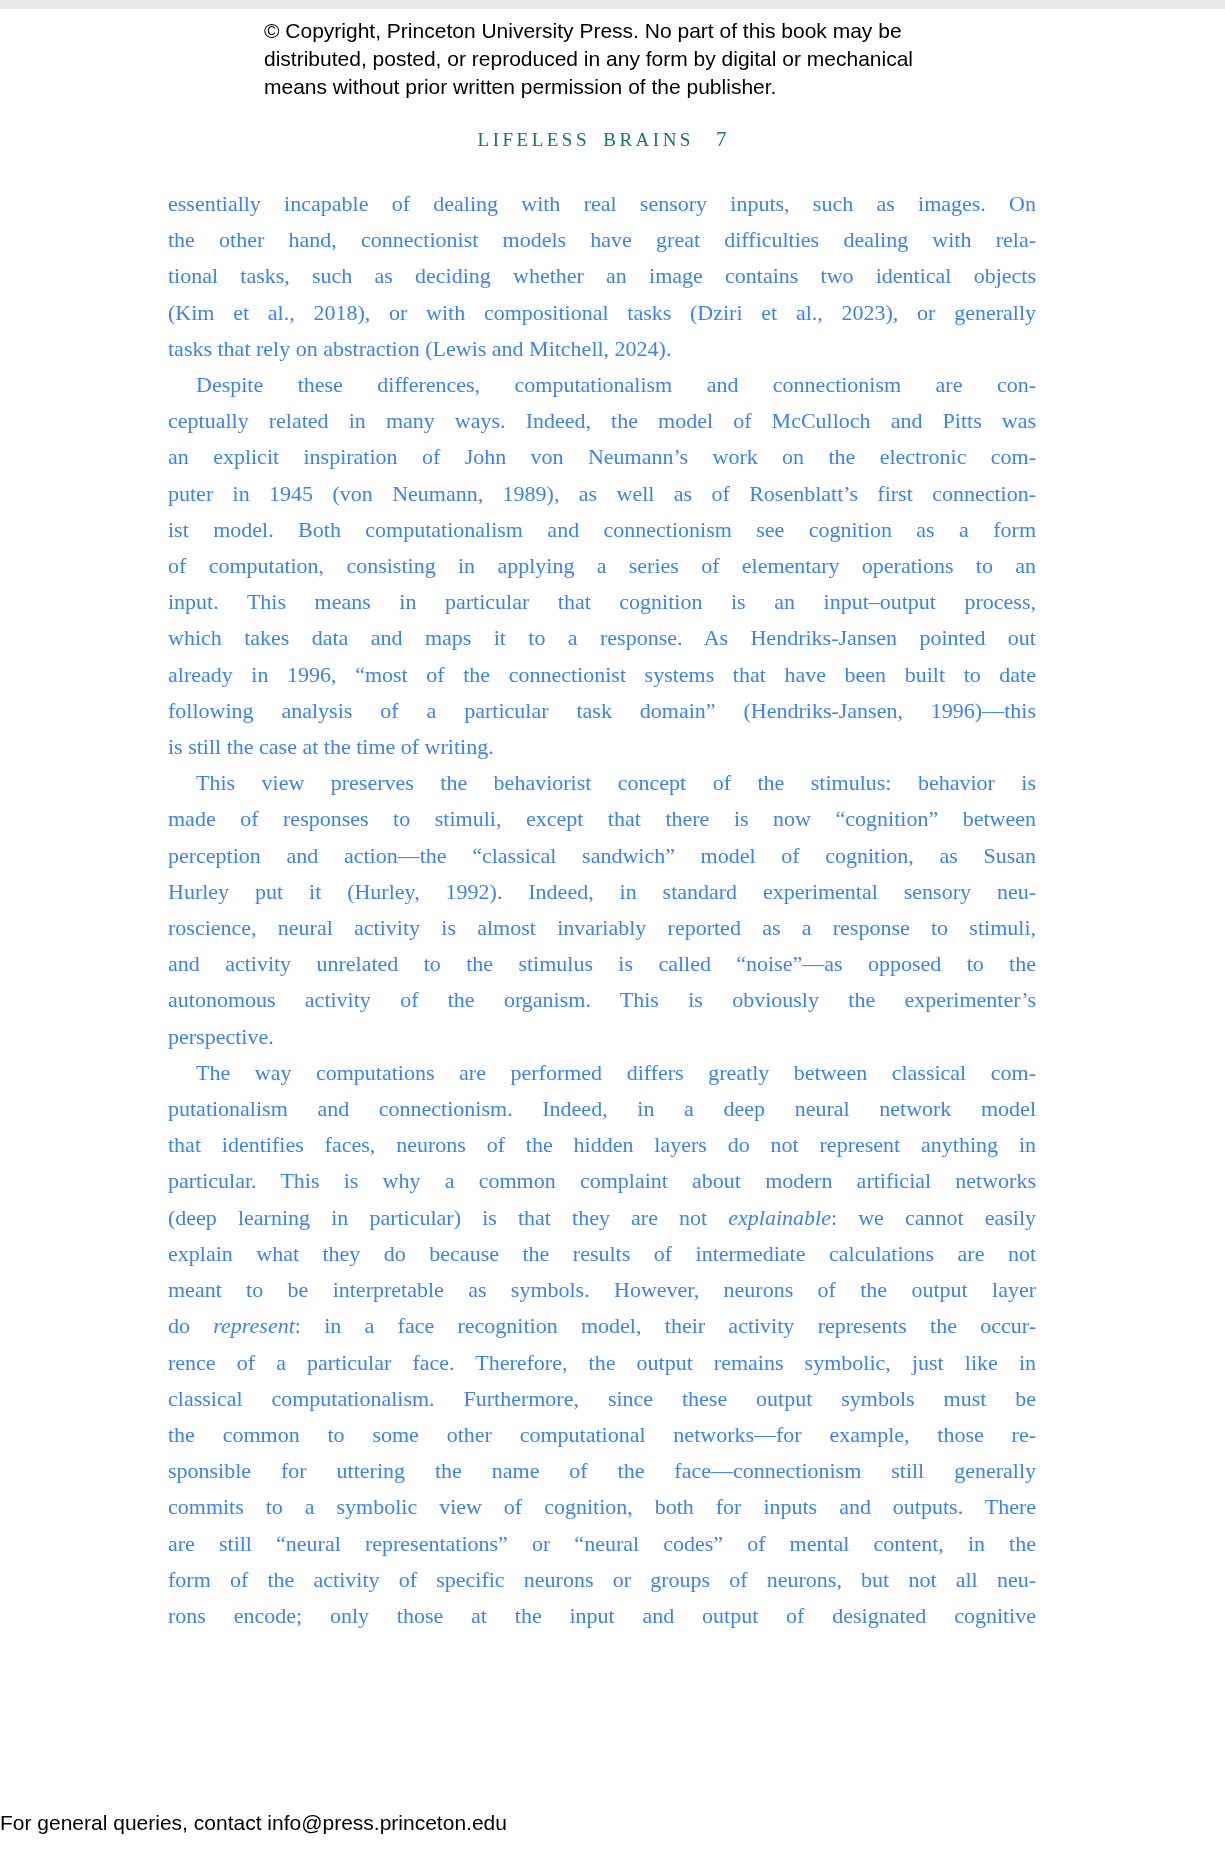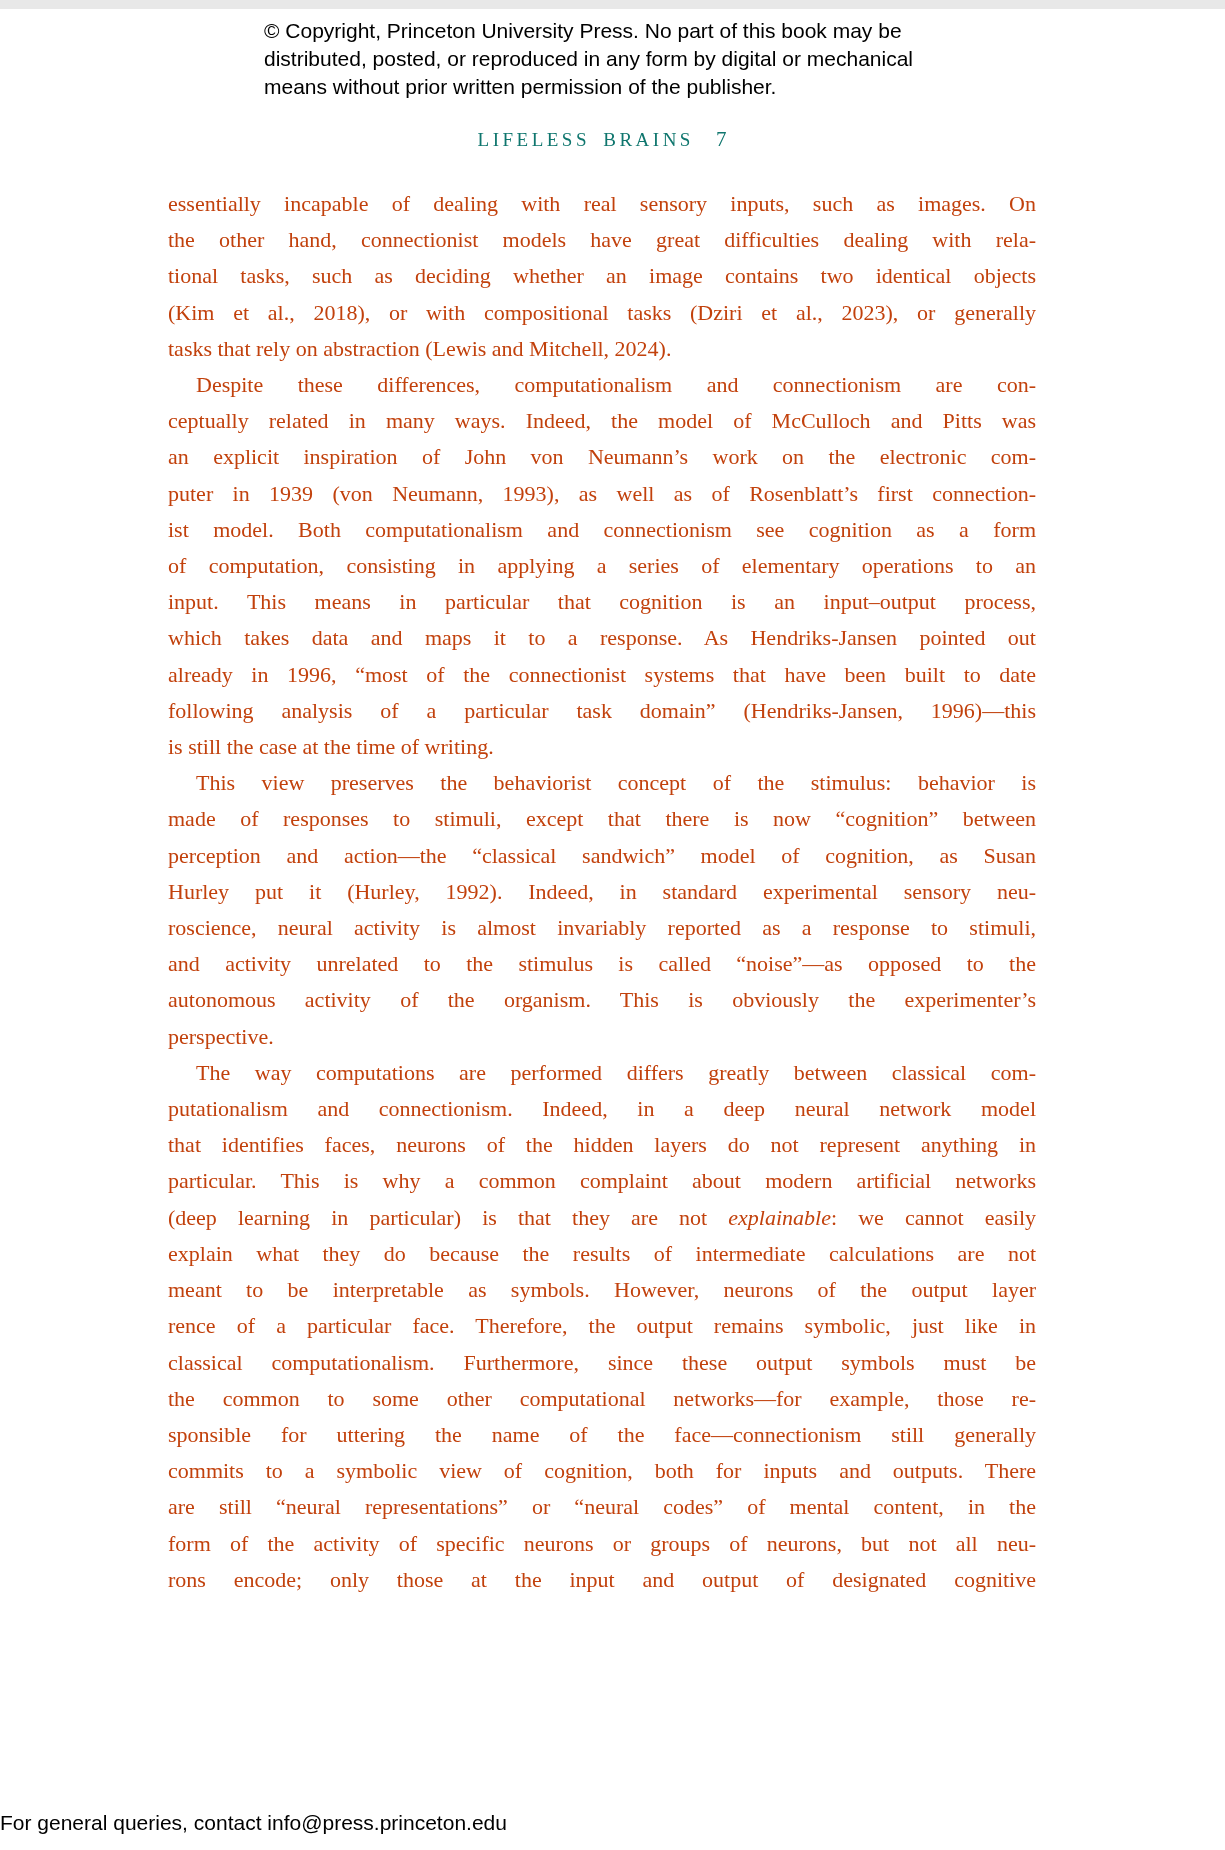--- a/index.html
+++ b/index.html
@@ -39,21 +39,21 @@
     letter-spacing: 0;
     font-size: 21px;
   }
   .body-text {
     position: absolute;
     left: 168px;
     top: 177px;
     width: 868px;
     font-size: 22px;
     line-height: 36.2px;
-    color: #c2410c;
+    color: #3b82f6;
   }
   .para { margin: 0; }
   .line {
     text-align: justify;
     text-align-last: justify;
   }
   .line.lastline { text-align-last: left; }
   .line.lastline.justified { text-align-last: justify; }
   .para.indent .line.firstline { text-indent: 28px; }
   .line i { font-style: italic; }
@@ -88,21 +88,21 @@
         <div class="line firstline">essentially incapable of dealing with real sensory inputs, such as images. On</div>
         <div class="line">the other hand, connectionist models have great difficulties dealing with rela-</div>
         <div class="line">tional tasks, such as deciding whether an image contains two identical objects</div>
         <div class="line">(Kim et al., 2018), or with compositional tasks (Dziri et al., 2023), or generally</div>
         <div class="line lastline">tasks that rely on abstraction (Lewis and Mitchell, 2024).</div>
       </div>
       <div class="para indent">
         <div class="line firstline">Despite these differences, computationalism and connectionism are con-</div>
         <div class="line">ceptually related in many ways. Indeed, the model of McCulloch and Pitts was</div>
         <div class="line">an explicit inspiration of John von Neumann’s work on the electronic com-</div>
-        <div class="line">puter in 1939 (von Neumann, 1993), as well as of Rosenblatt’s first connection-</div>
+        <div class="line">puter in 1945 (von Neumann, 1989), as well as of Rosenblatt’s first connection-</div>
         <div class="line">ist model. Both computationalism and connectionism see cognition as a form</div>
         <div class="line">of computation, consisting in applying a series of elementary operations to an</div>
         <div class="line">input. This means in particular that cognition is an input–output process,</div>
         <div class="line">which takes data and maps it to a response. As Hendriks-Jansen pointed out</div>
         <div class="line">already in 1996, “most of the connectionist systems that have been built to date</div>
         <div class="line">following analysis of a particular task domain” (Hendriks-Jansen, 1996)—this</div>
         <div class="line lastline">is still the case at the time of writing.</div>
       </div>
       <div class="para indent">
         <div class="line firstline">This view preserves the behaviorist concept of the stimulus: behavior is</div>
@@ -115,20 +115,21 @@
         <div class="line lastline">perspective.</div>
       </div>
       <div class="para indent">
         <div class="line firstline">The way computations are performed differs greatly between classical com-</div>
         <div class="line">putationalism and connectionism. Indeed, in a deep neural network model</div>
         <div class="line">that identifies faces, neurons of the hidden layers do not represent anything in</div>
         <div class="line">particular. This is why a common complaint about modern artificial networks</div>
         <div class="line">(deep learning in particular) is that they are not <i>explainable</i>: we cannot easily</div>
         <div class="line">explain what they do because the results of intermediate calculations are not</div>
         <div class="line">meant to be interpretable as symbols. However, neurons of the output layer</div>
+        <div class="line">do <i>represent</i>: in a face recognition model, their activity represents the occur-</div>
         <div class="line">rence of a particular face. Therefore, the output remains symbolic, just like in</div>
         <div class="line">classical computationalism. Furthermore, since these output symbols must be</div>
         <div class="line">the common to some other computational networks—for example, those re-</div>
         <div class="line">sponsible for uttering the name of the face—connectionism still generally</div>
         <div class="line">commits to a symbolic view of cognition, both for inputs and outputs. There</div>
         <div class="line">are still “neural representations” or “neural codes” of mental content, in the</div>
         <div class="line">form of the activity of specific neurons or groups of neurons, but not all neu-</div>
         <div class="line lastline justified">rons encode; only those at the input and output of designated cognitive</div>
       </div>
     </div>

